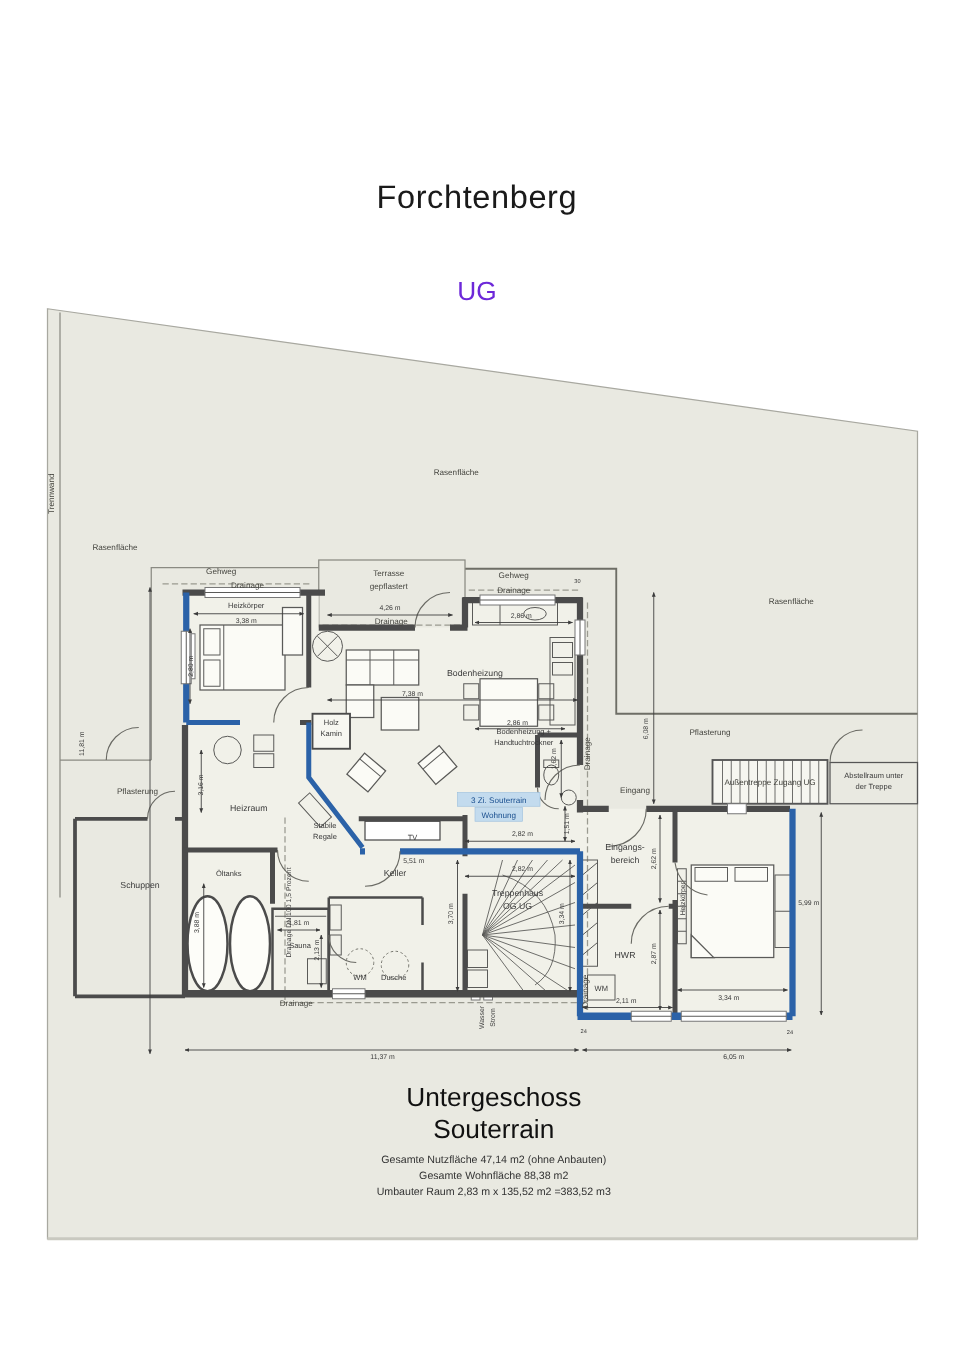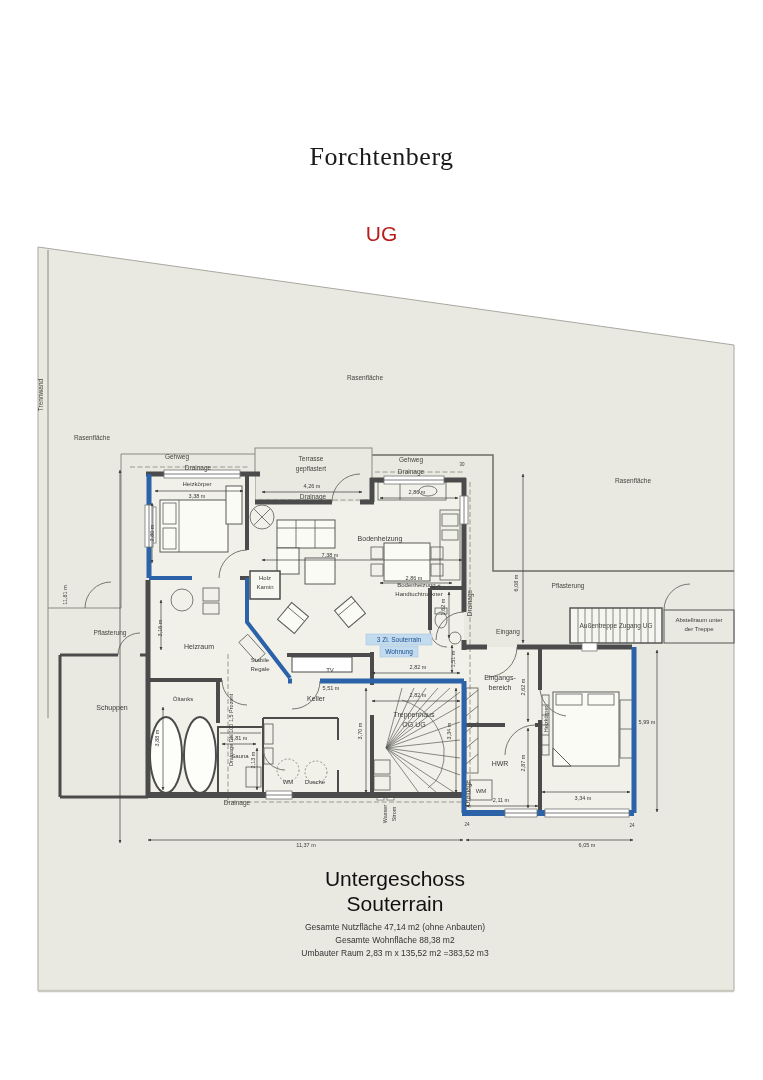--- a/index.html
+++ b/index.html
@@ -1,21 +1,21 @@
 <!DOCTYPE html>
 <html><head>
 <meta charset="utf-8">
 <style>
   html,body{margin:0;padding:0;background:#fff;}
   .page{position:relative;width:763px;height:1080px;background:#ffffff;overflow:hidden;
         font-family:"Liberation Sans", sans-serif;color:#222;}
   .title{position:absolute;top:142px;left:0;width:763px;text-align:center;
-         font-size:26px;letter-spacing:.5px;color:#1a1a1a;font-family:Liberation Serif, serif;}
+         font-size:26px;letter-spacing:.5px;color:#1a1a1a;}
   .subtitle{position:absolute;top:222px;left:0;width:763px;text-align:center;
-         font-size:21px;color:#b91c1c;}
+         font-size:21px;color:#6d28d9;}
   .footer-head{position:absolute;top:866px;left:0;width:790px;text-align:center;line-height:25px;
          font-size:21px;color:#111;}
   .footer-stats{position:absolute;top:921px;left:0;width:790px;text-align:center;
          font-size:8.5px;line-height:13px;color:#333;}
   svg{position:absolute;top:0;left:0;}
   svg text{font-family:"Liberation Sans", sans-serif;fill:#3a3a3a;text-anchor:middle;}
   svg text.out{font-size:6.5px;fill:#45453f;}
   svg text.room{font-size:7px;}
   svg text.small6{font-size:6px;}
   svg text.dim{font-size:5.5px;}

